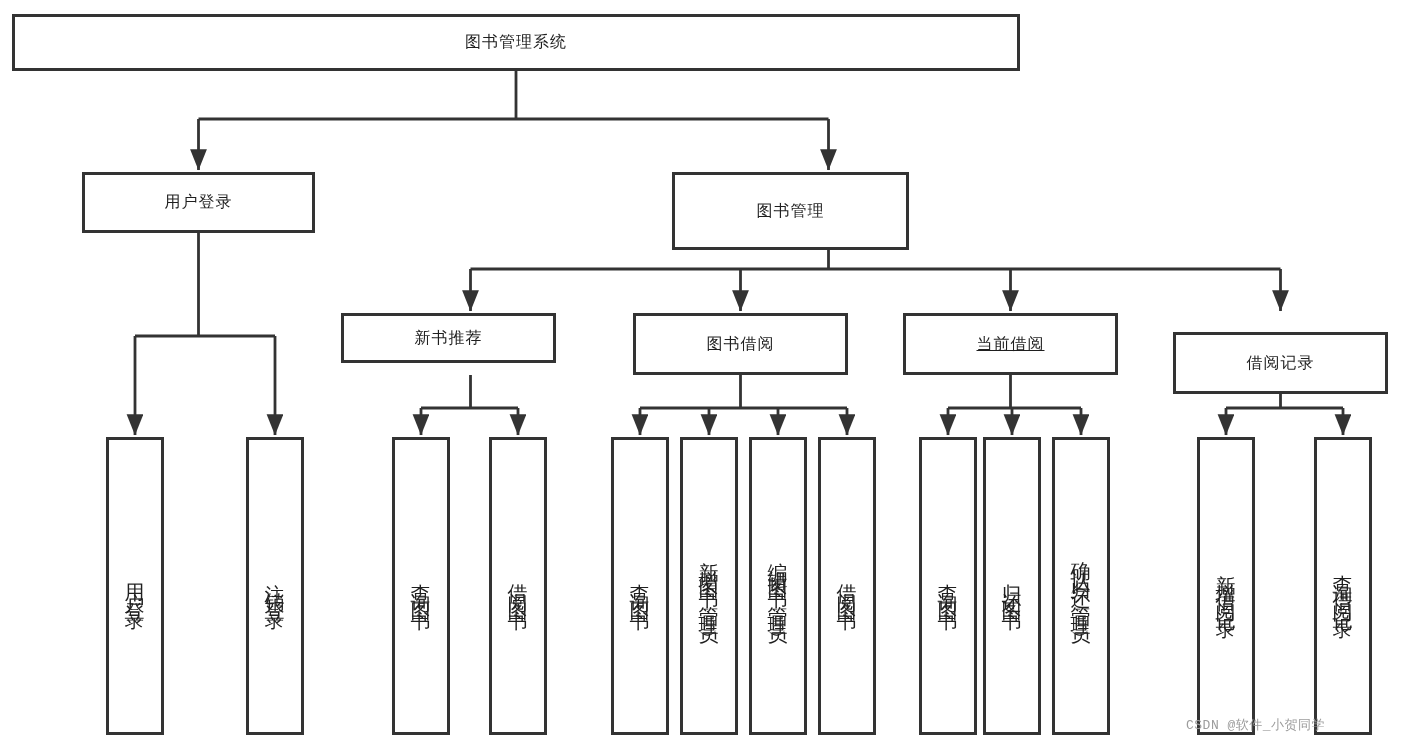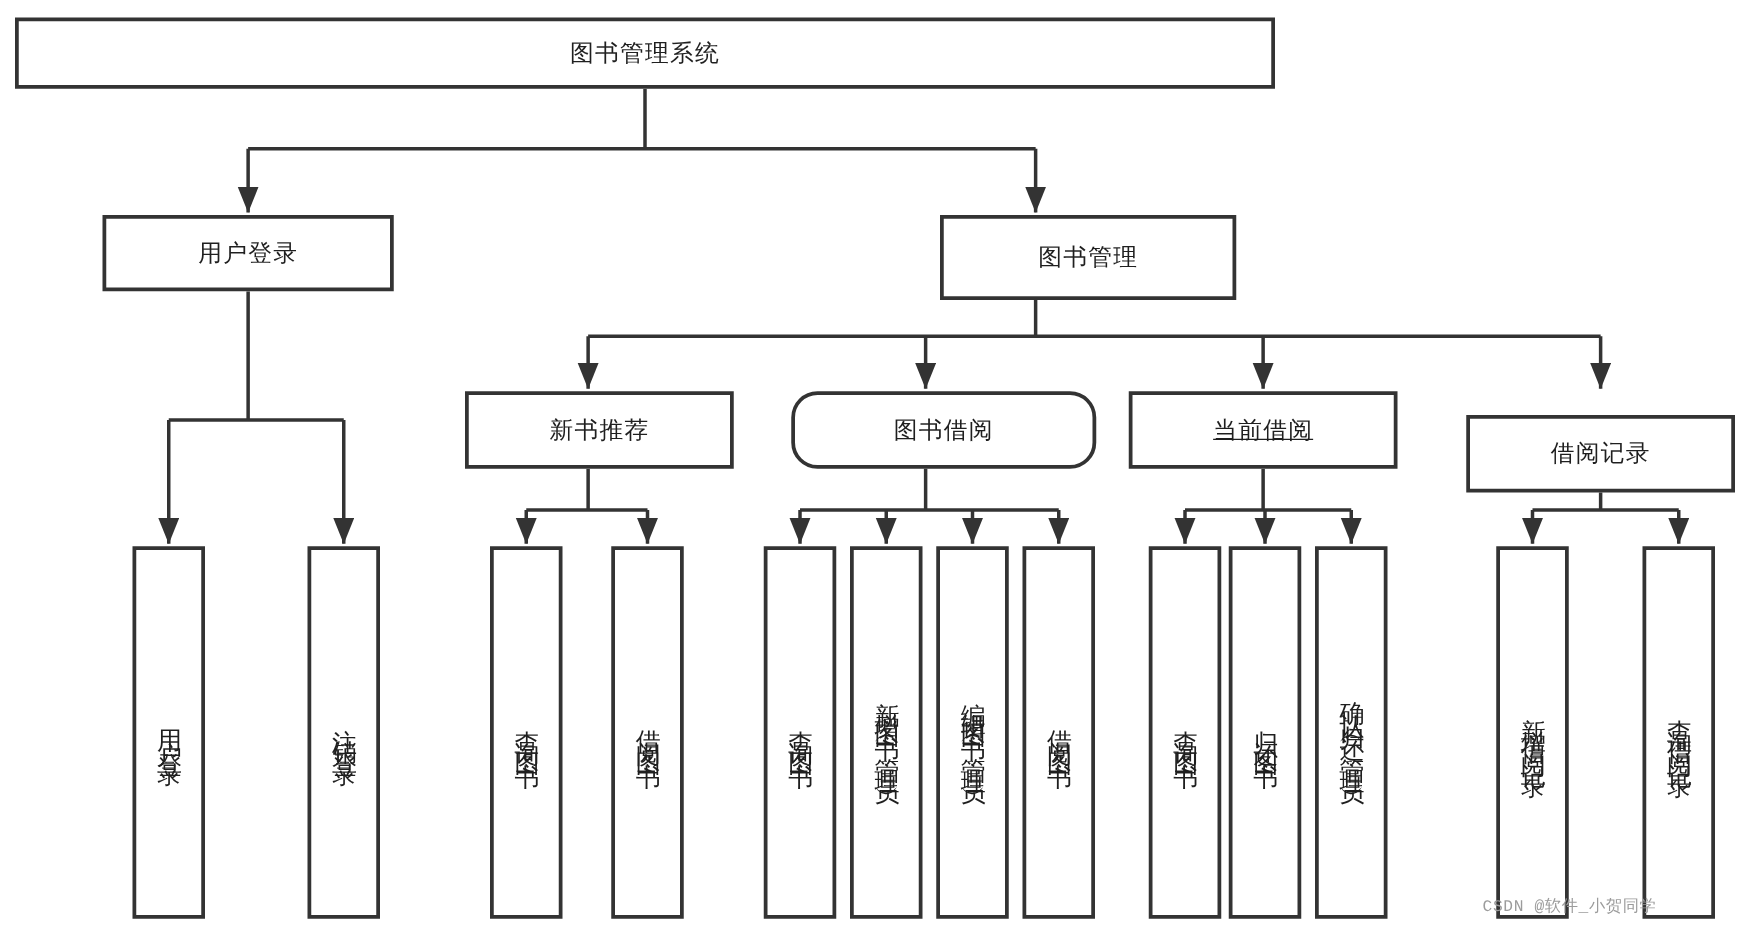--- a/index.html
+++ b/index.html
@@ -28,21 +28,21 @@
     box-sizing: border-box;
     border: 3px solid #333333;
     background: #ffffff;
     color: #1f1f1f;
     display: flex;
     align-items: center;
     justify-content: center;
     z-index: 2;
   }
   .hbox {
-    font-size: 19px;
+    font-size: 16px;
     letter-spacing: 1px;
   }
   .vbox {
     writing-mode: vertical-rl;
     text-orientation: mixed;
     white-space: nowrap;
     font-size: 20px;
     letter-spacing: 9px;
     line-height: 1;
   }
@@ -109,24 +109,24 @@
       <path d="M1280.5 375 V408"></path>
       <path d="M1226 408 H1343"></path>
       <path d="M1226 408 V435" marker-end="url(#arw)"></path>
       <path d="M1343 408 V435" marker-end="url(#arw)"></path>
     </g>
   </svg>
 
   <div class="node hbox" style="left:12px; top:14px; width:1008px; height:57px;">图书管理系统</div>
 
   <div class="node hbox" style="left:82px; top:172px; width:233px; height:61px;">用户登录</div>
-  <div class="node hbox" style="left:752px; top:172px; width:237px; height:68px;">图书管理</div>
+  <div class="node hbox" style="left:672px; top:172px; width:237px; height:78px;">图书管理</div>
 
-  <div class="node hbox" style="left:372px; top:313px; width:215px; height:62px;">新书推荐</div>
-  <div class="node hbox" style="left:633px; top:313px; width:244px; height:62px;border-radius:21px;">图书借阅</div>
+  <div class="node hbox" style="left:341px; top:313px; width:215px; height:50px;">新书推荐</div>
+  <div class="node hbox" style="left:633px; top:313px; width:215px; height:62px;">图书借阅</div>
   <div class="node hbox" style="left:903px; top:313px; width:215px; height:62px;text-decoration:underline;">当前借阅</div>
   <div class="node hbox" style="left:1173px; top:313px; width:215px; height:62px;margin-top:19px;">借阅记录</div>
 
   <div class="node vbox" style="left:106px; top:437px; width:58px; height:298px;">用户登录</div>
   <div class="node vbox" style="left:246px; top:437px; width:58px; height:298px;">注销登录</div>
 
   <div class="node vbox" style="left:392px; top:437px; width:58px; height:298px;">查询图书</div>
   <div class="node vbox" style="left:489px; top:437px; width:58px; height:298px;">借阅图书</div>
 
   <div class="node vbox" style="left:611px; top:437px; width:58px; height:298px;">查询图书</div>

